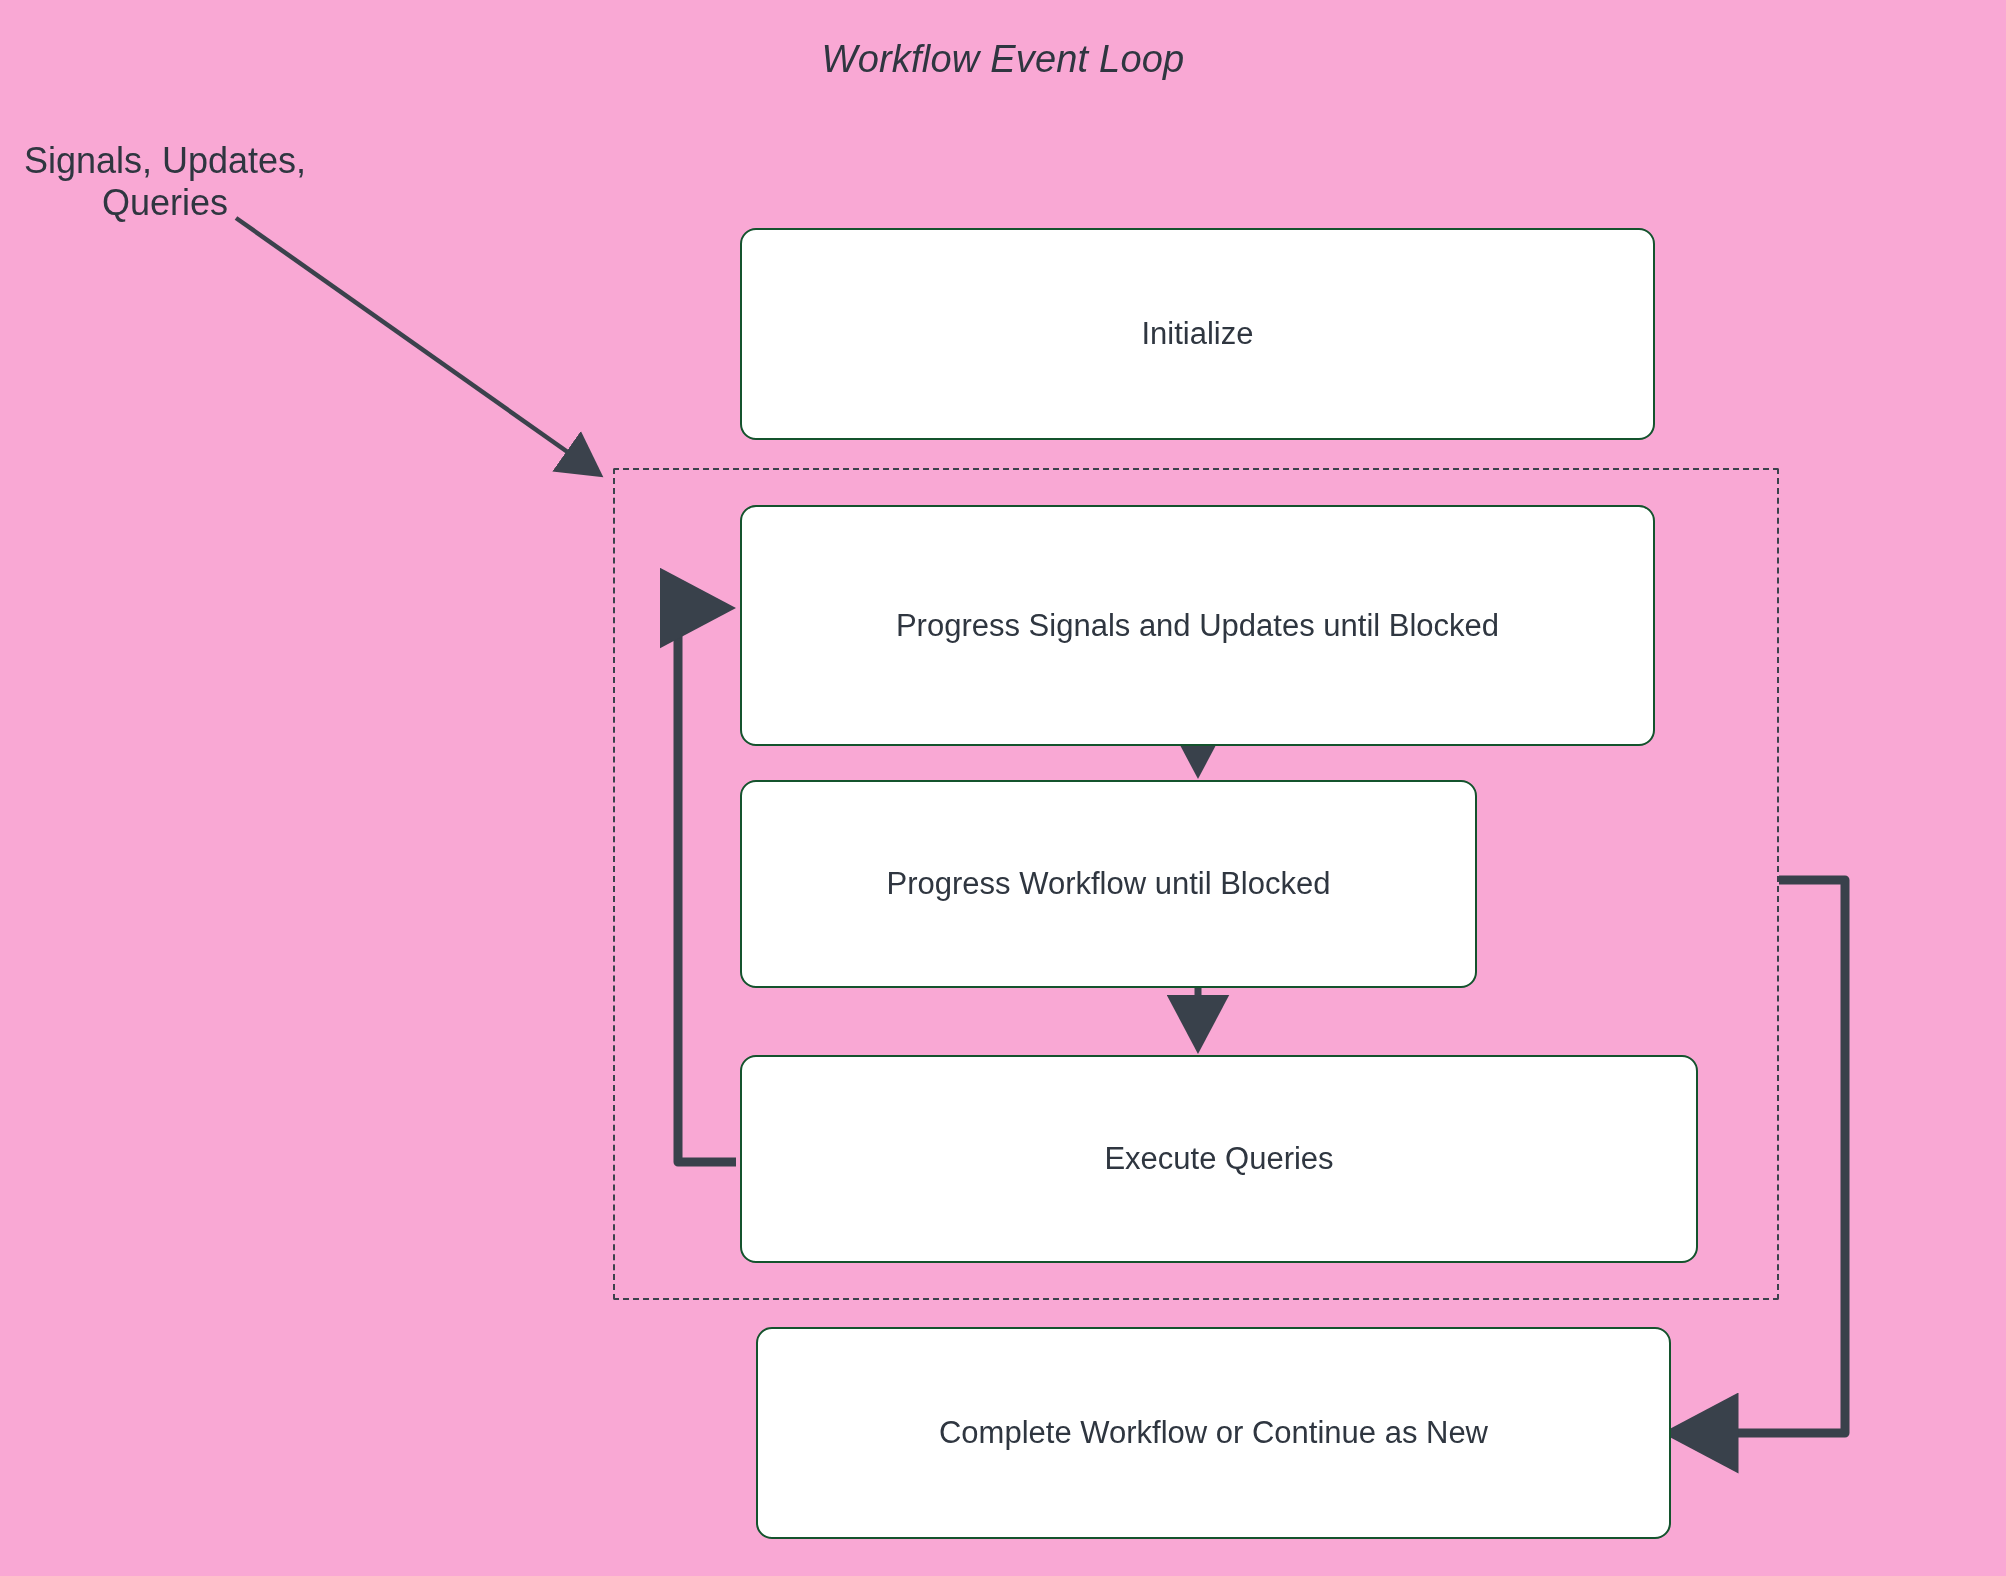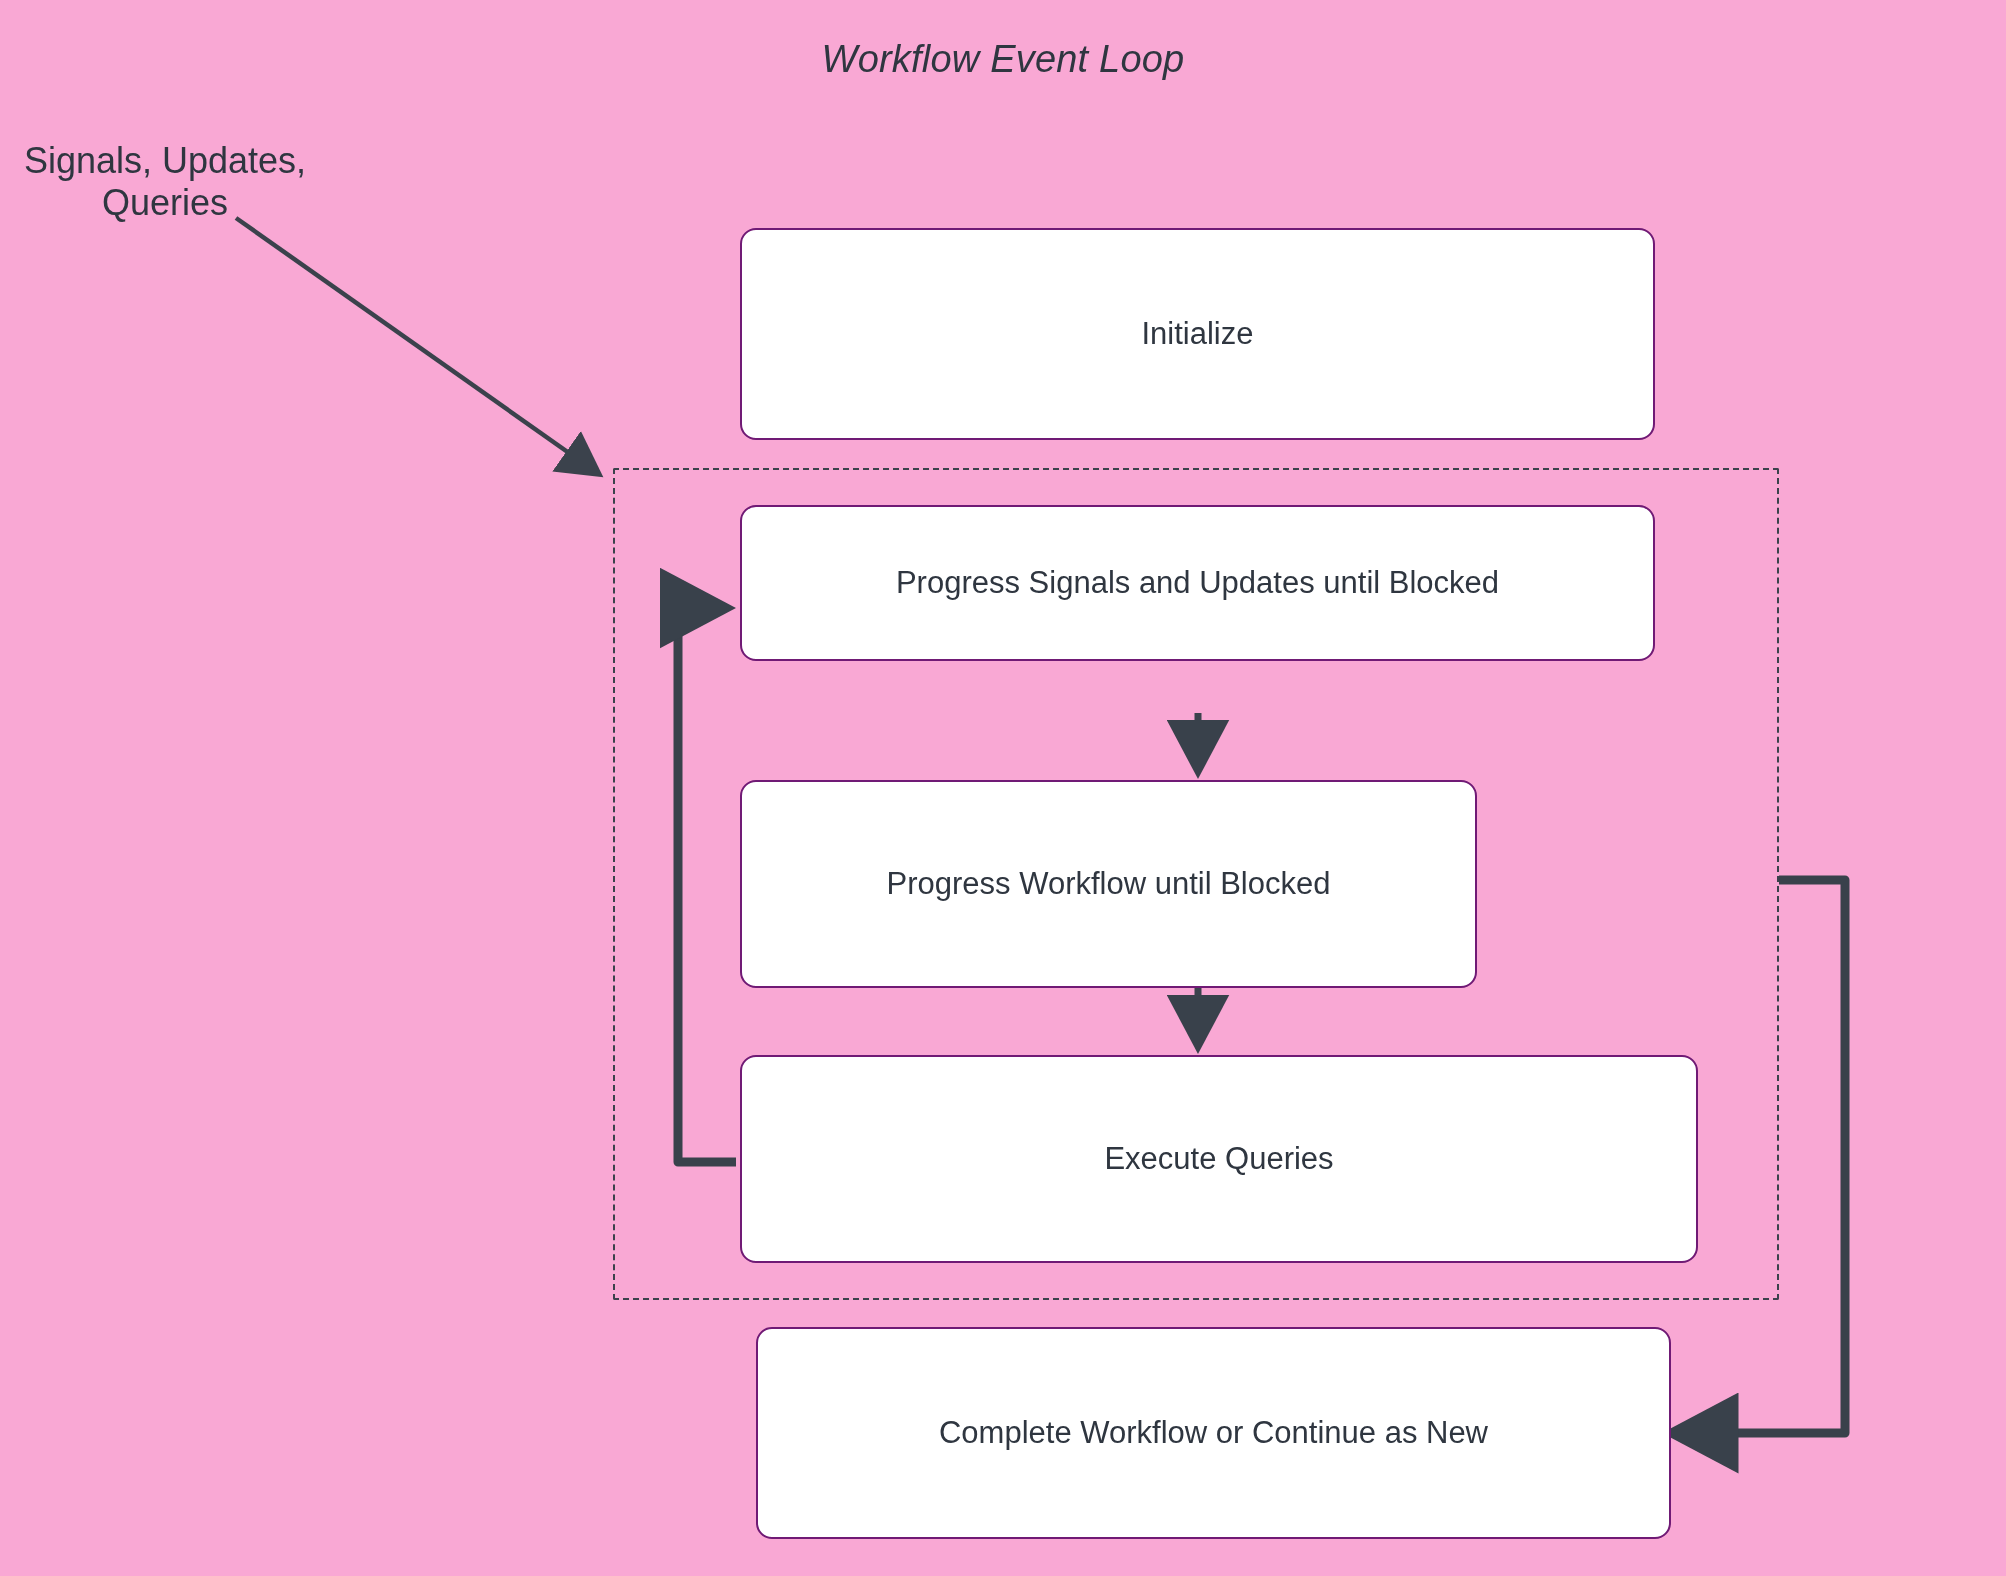--- a/index.html
+++ b/index.html
@@ -36,21 +36,21 @@
     width: 290px;
     text-align: center;
     font-size: 36px;
     line-height: 42px;
     color: #2f3640;
     white-space: pre-line;
   }
   .node {
     position: absolute;
     box-sizing: border-box;
-    border: 2px solid #701a75;
+    border: 2px solid #14532d;
     border-radius: 16px;
     background: #ffffff;
     display: flex;
     align-items: center;
     justify-content: center;
     font-size: 31px;
     color: #2f3640;
     text-align: center;
     padding: 0 24px;
   }
@@ -100,21 +100,21 @@
 
     <path d="M736,1162 L678,1162 L678,608 L718,608" fill="none" stroke="#39414b" stroke-width="9" stroke-linecap="butt" stroke-linejoin="round" marker-end="url(#arrowThick)"></path>
 
     <path d="M1779,880 L1845,880 L1845,1433 L1680,1433" fill="none" stroke="#39414b" stroke-width="9" stroke-linecap="butt" stroke-linejoin="round" marker-end="url(#arrowThick)"></path>
   </svg>
 
   <div class="node" style="left:740px; top:228px; width:915px; height:212px;">
     <span>Initialize</span>
   </div>
 
-  <div class="node" style="left:740px; top:505px; width:915px; height:156px;">
+  <div class="node" style="left:740px; top:505px; width:915px; height:241px;">
     <span>Progress Signals and Updates until Blocked</span>
   </div>
 
   <div class="node" style="left:740px; top:780px; width:737px; height:208px;">
     <span>Progress Workflow until Blocked</span>
   </div>
 
   <div class="node" style="left:740px; top:1055px; width:958px; height:208px;">
     <span>Execute Queries</span>
   </div>

